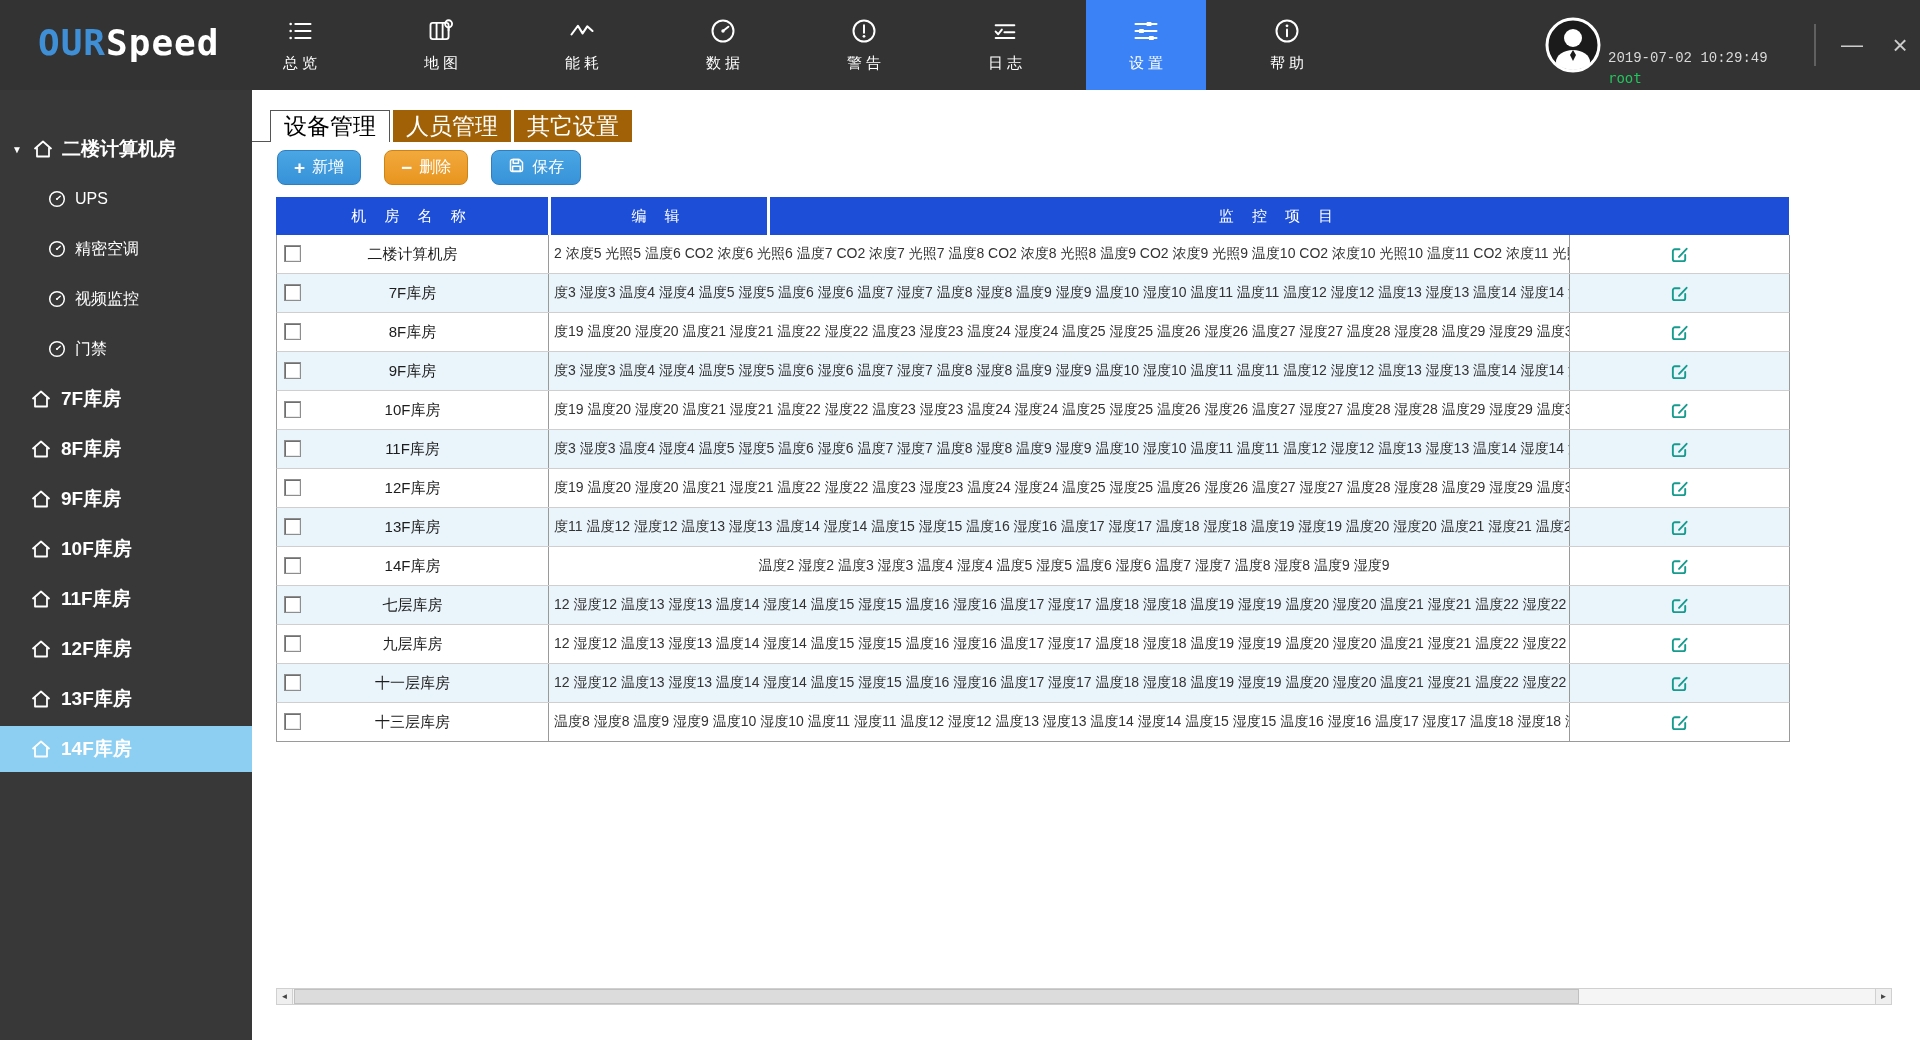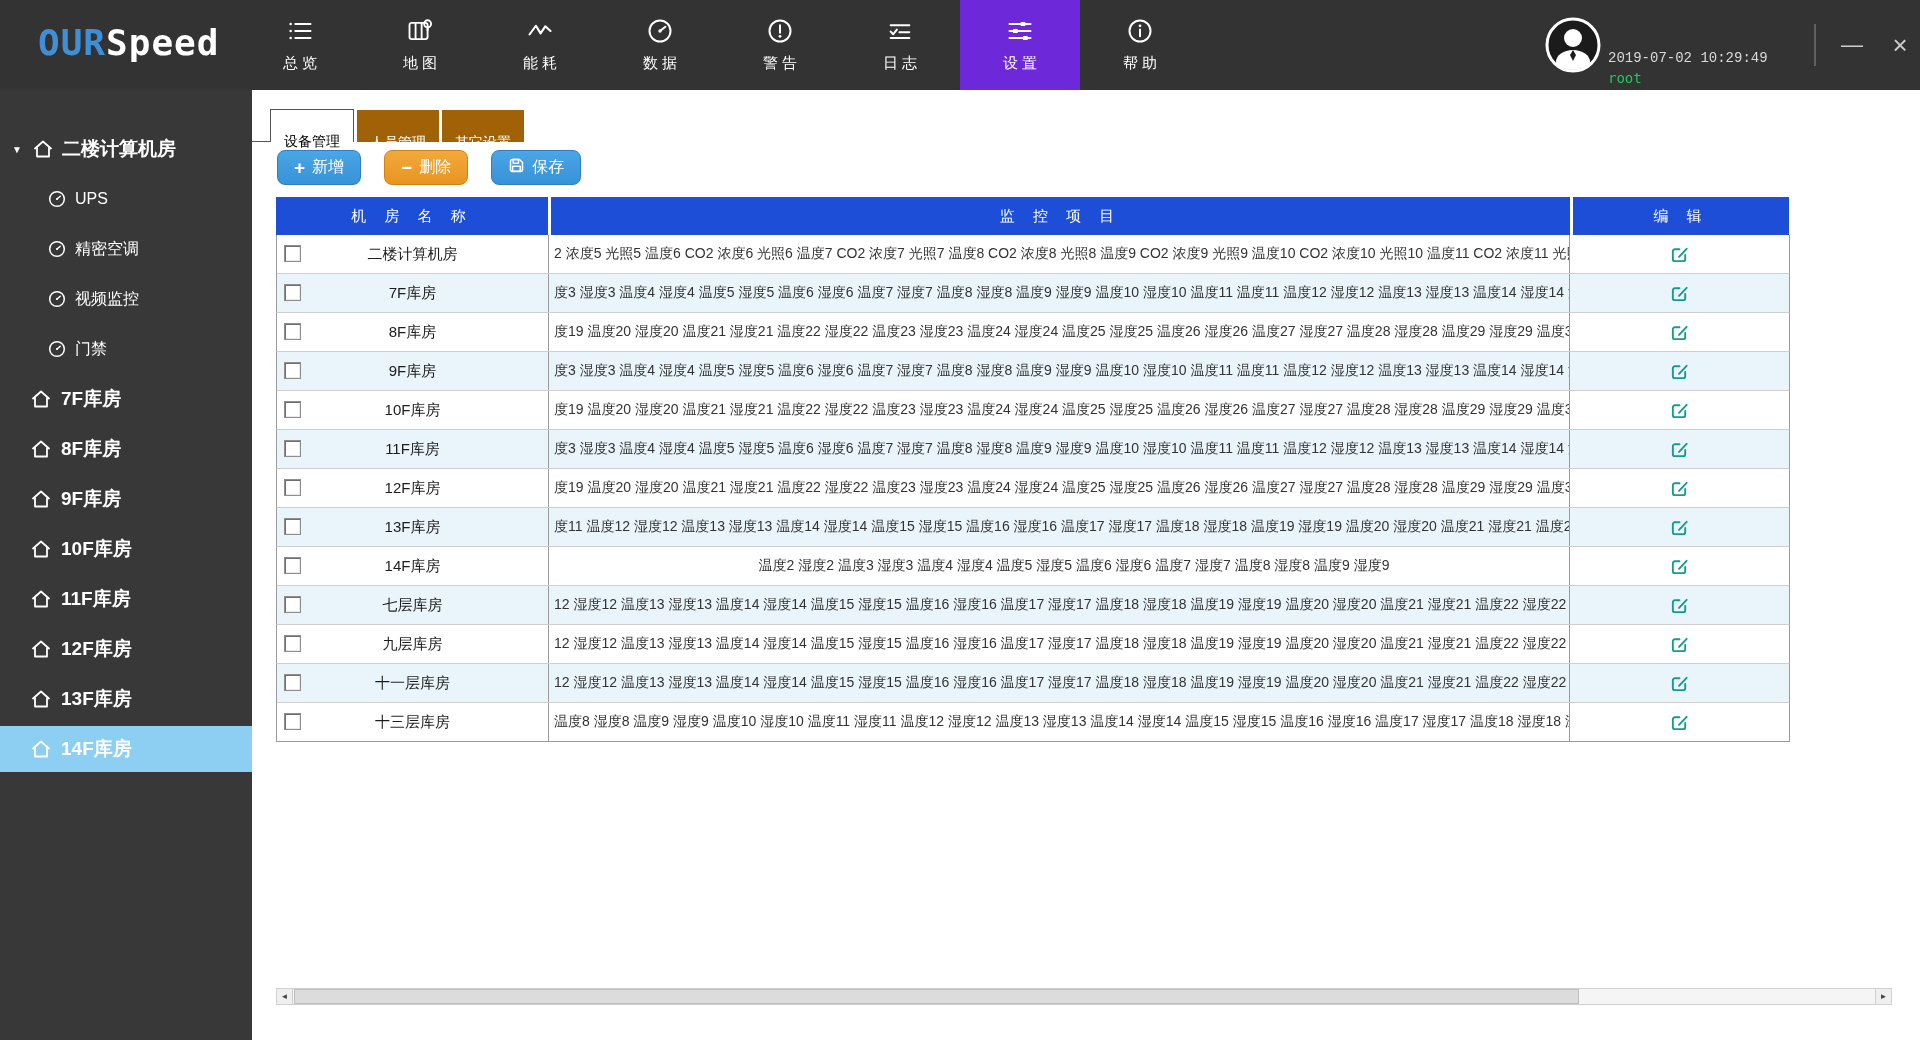--- a/index.html
+++ b/index.html
@@ -10,23 +10,23 @@
     font-family:"Liberation Sans","DejaVu Sans",sans-serif;
     -webkit-font-smoothing:antialiased;
   }
 
   
   .topbar { position:absolute; left:0; top:0; width:1920px; height:90px; background:#333333; z-index:5; }
   .logo { position:absolute; left:38px; top:22px; font-family:"DejaVu Sans Mono","Liberation Mono",monospace; font-weight:bold; font-size:36px; letter-spacing:1px; white-space:nowrap; }
   .logo .p1 { color:#3f8fd6; }
   .logo .p2 { color:#ffffff; }
 
-  .nav { position:absolute; left:240px; top:0; height:112px; display:flex; }
+  .nav { position:absolute; left:240px; top:0; height:112px; display:flex;gap:21px; }
   .nav-item { width:120px; height:90px; display:flex; flex-direction:column; align-items:center; justify-content:center; gap:9px; color:#fff; cursor:pointer; }
-  .nav-item.active { background:#6d28d9; }
+  .nav-item.active { background:#3b82f6; }
   .nav-item svg { width:28px; height:28px; display:block; }
   .nav-item .lbl { font-size:15px; letter-spacing:4px; margin-right:-4px; white-space:nowrap; }
 
   .avatar { position:absolute; left:1544px; top:16px; width:58px; height:58px; }
   .uname  { position:absolute; left:1608px; top:26px; color:#22c55e; font-family:"DejaVu Sans Mono",monospace; font-size:14px;margin-top:44px; }
   .udate  { position:absolute; left:1608px; top:50px; color:#d9d9d9; font-family:Liberation Mono, monospace; font-size:14px; white-space:nowrap; }
   .win-divider { position:absolute; left:1814px; top:24px; width:2px; height:42px; background:#606060; }
   .win-btn { position:absolute; top:0; width:40px; height:90px; display:flex; align-items:center; justify-content:center; color:#cccccc; cursor:pointer; }
   .win-min   { left:1832px; font-size:22px; }
   .win-close { left:1880px; font-size:26px; }
@@ -41,21 +41,21 @@
   .side-item.child { padding-left:48px; font-size:16px; }
   .side-item.child svg { margin-right:9px; }
   .side-item.room { padding-left:30px; font-weight:bold; font-size:19px; }
   .side-item.room svg { margin-right:9px; }
   .side-item.selected { background:#8ccff2; }
 
   
   .content { position:absolute; left:252px; top:90px; right:0; bottom:0; background:#ffffff; }
 
   .tabs { position:absolute; left:18px; top:20px; display:flex; align-items:flex-end; height:32px; }
-  .tab { height:32px; line-height:30px; padding:16px 13px; font-size:14px; white-space:nowrap; cursor:pointer; }
+  .tab { height:32px; line-height:30px; padding:0 13px; font-size:23px; white-space:nowrap; cursor:pointer; }
   .tab.active { background:#fff; color:#000; border:1px solid #555; border-bottom:none; }
   .tab.blue { background:#a16207; color:#fff; margin-left:3px; line-height:32px; }
   .tab-stub { position:absolute; left:0; top:51px; width:18px; height:1px; background:#555; }
 
   .toolbar { position:absolute; left:25px; top:60px; display:flex; gap:23px; }
   .btn { height:35px; min-width:80px; border-radius:8px; color:#fff; font-size:16px; display:flex; align-items:center; justify-content:center; padding:0 16px; gap:7px; cursor:pointer; }
   .btn .sym { font-weight:bold; font-size:19px; line-height:1; }
   .btn.blue   { background:linear-gradient(#4aa6e4,#3792d8); border:1px solid #2f7fc0; }
   .btn.orange { background:linear-gradient(#f2a93c,#e8951f); border:1px solid #cf8315; }
   .btn svg { width:17px; height:17px; }
@@ -328,22 +328,22 @@
             <rect x="5.2" y="2.5" width="5.3" height="3.8"></rect>
             <rect x="4.6" y="9.2" width="7.6" height="5.1"></rect>
           </svg></span>
       <span>保存</span>
     </div>
   </div>
 
   <div class="table">
     <div class="thead">
       <div class="th th-room">机 房 名 称</div>
+      <div class="th th-edit">编 辑</div>
       <div class="th th-mon">监 控 项 目</div>
-      <div class="th th-edit">编 辑</div>
     </div>
 
     <div class="trow">
       <div class="cell-room">
           <span class="checkbox"></span>
           <span>二楼计算机房</span>
         </div>
       <div class="cell-mon">2 浓度5 光照5 温度6 CO2 浓度6 光照6 温度7 CO2 浓度7 光照7 温度8 CO2 浓度8 光照8 温度9 CO2 浓度9 光照9 温度10 CO2 浓度10 光照10 温度11 CO2 浓度11 光照11 温度12 紫外线1 紫外线2 紫</div>
       <div class="cell-edit">
           <span class="edit-btn">

